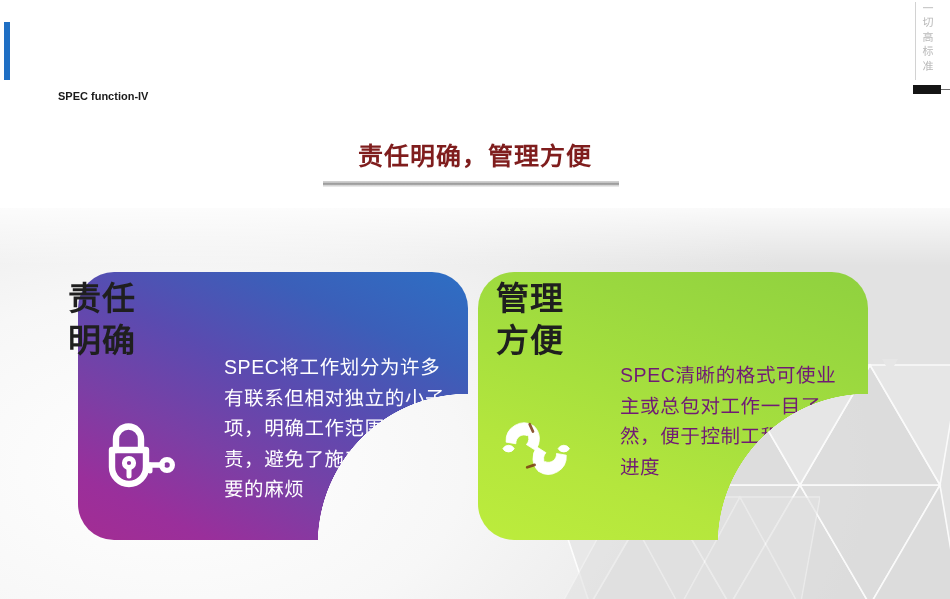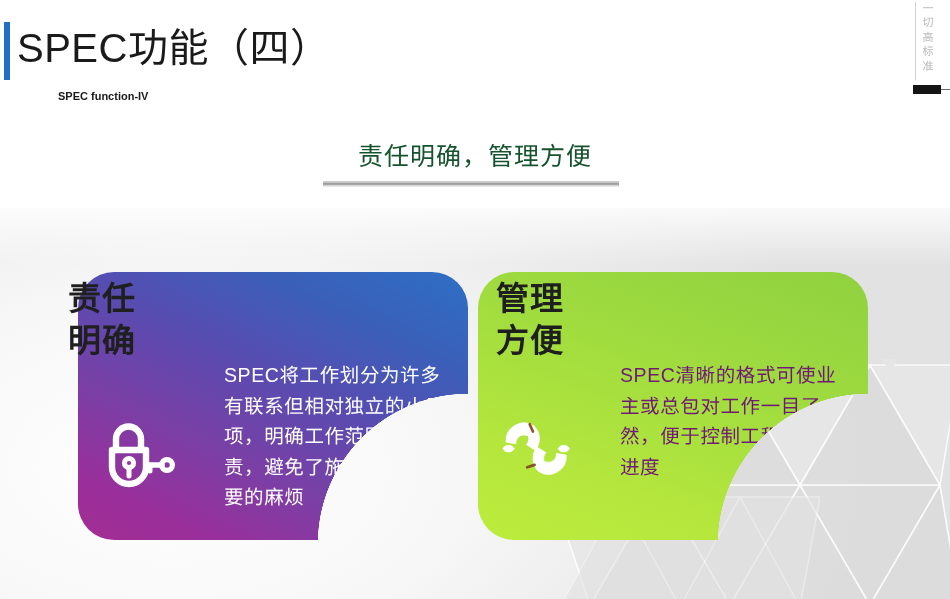--- a/index.html
+++ b/index.html
@@ -97,22 +97,22 @@
   .blk-line{
     position:absolute;left:941px;top:89px;
     width:9px;height:1px;background:#6b6b6b;
   }
 
   
   .sec-title{
     position:absolute;left:0;top:139px;width:950px;
     text-align:center;
     font-size:25px;line-height:34px;
-    font-weight:400;
-    color:#14532d;
+    font-weight:700;
+    color:#7f1d1d;
     letter-spacing:1px;
   }
   .sec-rule{
     position:absolute;left:323px;top:181px;
     width:296px;height:6px;
     background:linear-gradient(180deg,#d8d8d8 0%,#bcbcbc 18%,#8e8e8e 48%,#b6b6b6 72%,#efefef 100%);
     border-top:1px solid #cfcfcf;
     border-bottom:1px solid #e8e8e8;
     box-sizing:border-box;
   }
@@ -142,21 +142,21 @@
   
   .card::before{
     content:"";
     position:absolute;
     left:0;top:0;
     width:100%;height:100%;
   }
 
   .card-body{
     position:absolute;
-    left:146px;top:88px;
+    left:146px;top:80px;
     width:232px;
     font-size:19.5px;
     line-height:30.5px;
     color:#ffffff;
     letter-spacing:.6px;
     font-weight:400;
   }
   .card-right .card-body{
     left:142px;top:88px;width:226px;
     color:#701a75;
@@ -238,21 +238,20 @@
     <polygon points="2,3 18,3 10,17" fill="#e3e3e3"></polygon>
   </svg>
   <svg style="position:absolute;left:624px;top:570px;width:20px;height:20px;" viewBox="0 0 20 20">
     <polygon points="2,3 18,3 10,17" fill="#e0e0e0"></polygon>
   </svg>
   <svg style="position:absolute;left:880px;top:356px;width:20px;height:20px;" viewBox="0 0 20 20">
     <polygon points="2,3 18,3 10,17" fill="#e6e6e6"></polygon>
   </svg>
 
   <div class="hdr-bar"></div>
-  <div class="hdr-title">SPEC功能（四）</div>
   <div class="hdr-sub">SPEC function-IV</div>
 
   <div class="vrule"></div>
   <div class="vtext">一切高标准</div>
   <div class="blk-mark"></div>
   <div class="blk-line"></div>
 
   <div class="sec-title">责任明确，管理方便</div>
   <div class="sec-rule"></div>
 

